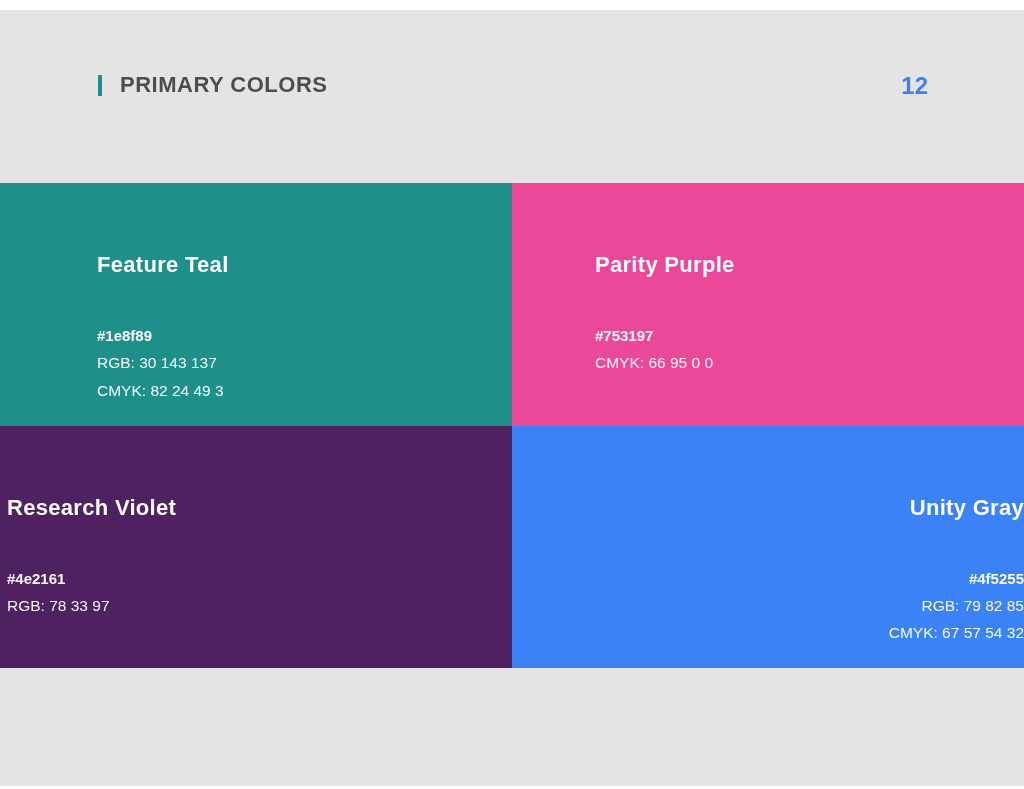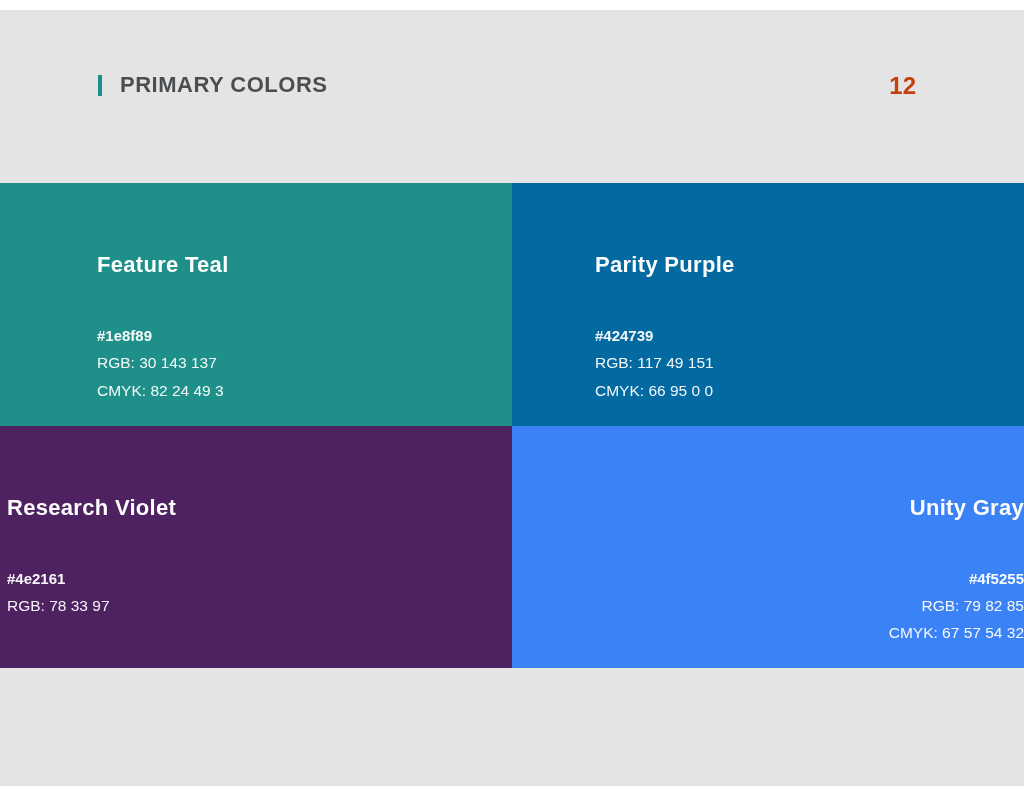--- a/index.html
+++ b/index.html
@@ -39,25 +39,25 @@
     top: 0;
     font-size: 22px;
     font-weight: 700;
     letter-spacing: 0.5px;
     color: #4b4e50;
     text-transform: uppercase;
     white-space: nowrap;
   }
   .page-number {
     position: absolute;
-    right: 12px;
+    right: 0;
     top: 0;
     font-size: 24px;
     font-weight: 700;
-    color: #c2410c;
+    color: #3b82f6;
   }
   .color-grid {
     position: absolute;
     top: 183px;
     left: 0;
     width: 1024px;
     height: 485px;
     display: grid;
     grid-template-columns: 1fr 1fr;
     grid-template-rows: 1fr 1fr;
@@ -104,24 +104,23 @@
 
 <div class="color-grid">
 
   <div class="swatch" style="background-color: rgb(30, 143, 137);">
     <div class="swatch-name">Feature Teal</div>
     <div class="swatch-hex">#1e8f89</div>
     <div class="swatch-rgb">RGB: 30 143 137</div>
     <div class="swatch-cmyk">CMYK: 82 24 49 3</div>
   </div>
 
-  <div class="swatch right" style="background-color: #0369a1;">
+  <div class="swatch right" style="background-color: #ec4899;">
     <div class="swatch-name">Parity Purple</div>
-    <div class="swatch-hex">#424739</div>
-    <div class="swatch-rgb">RGB: 117 49 151</div>
+    <div class="swatch-hex">#753197</div>
     <div class="swatch-cmyk">CMYK: 66 95 0 0</div>
   </div>
 
   <div class="swatch" style="background-color: rgb(78, 33, 97); padding-left: 7px;">
     <div class="swatch-name">Research Violet</div>
     <div class="swatch-hex">#4e2161</div>
     <div class="swatch-rgb">RGB: 78 33 97</div>
   </div>
 
   <div class="swatch right" style="background-color: #3b82f6; text-align: right;">

